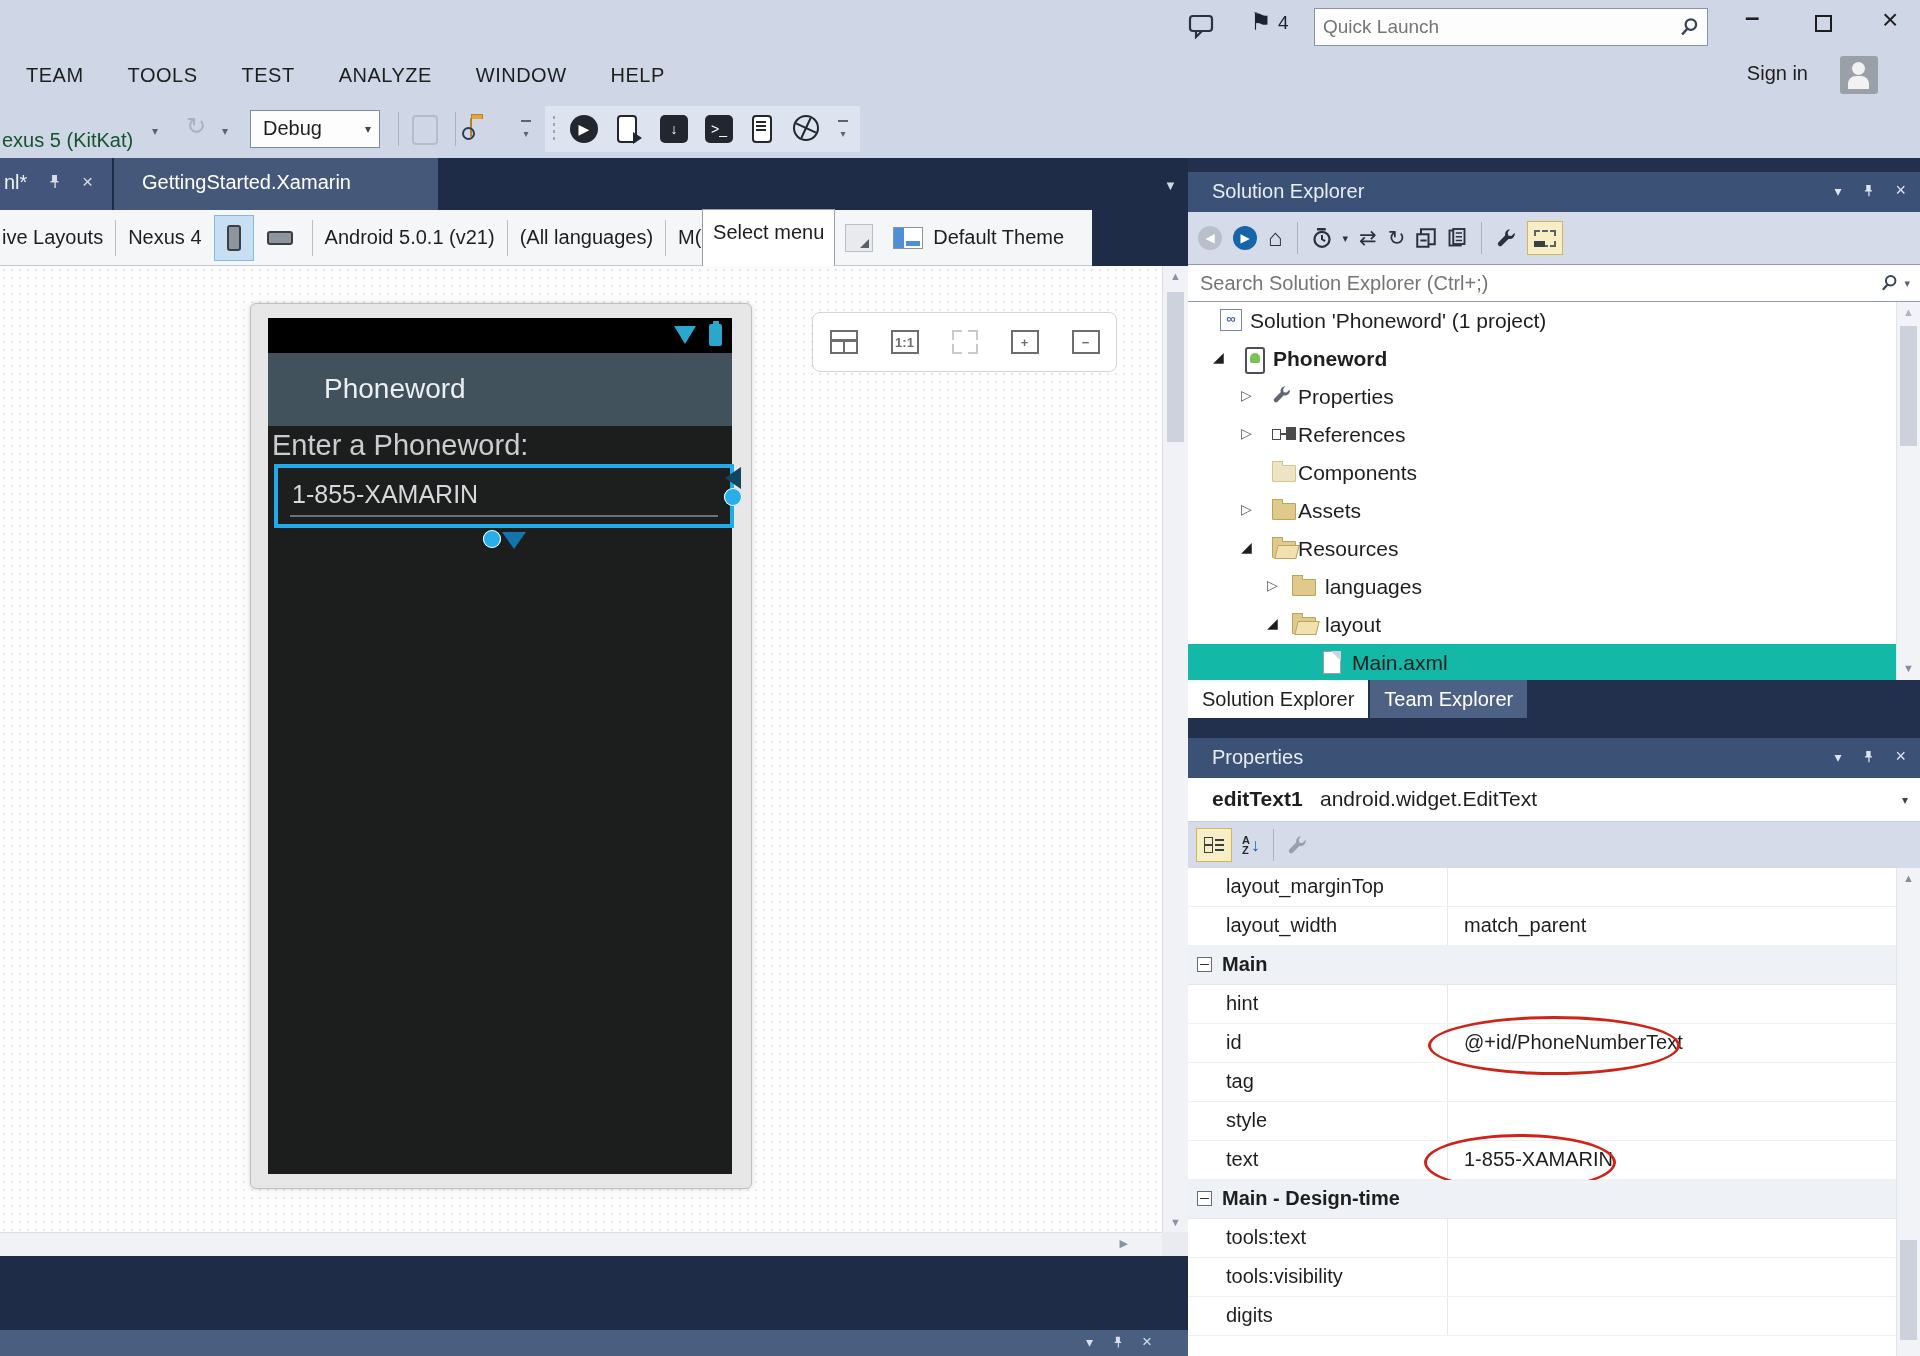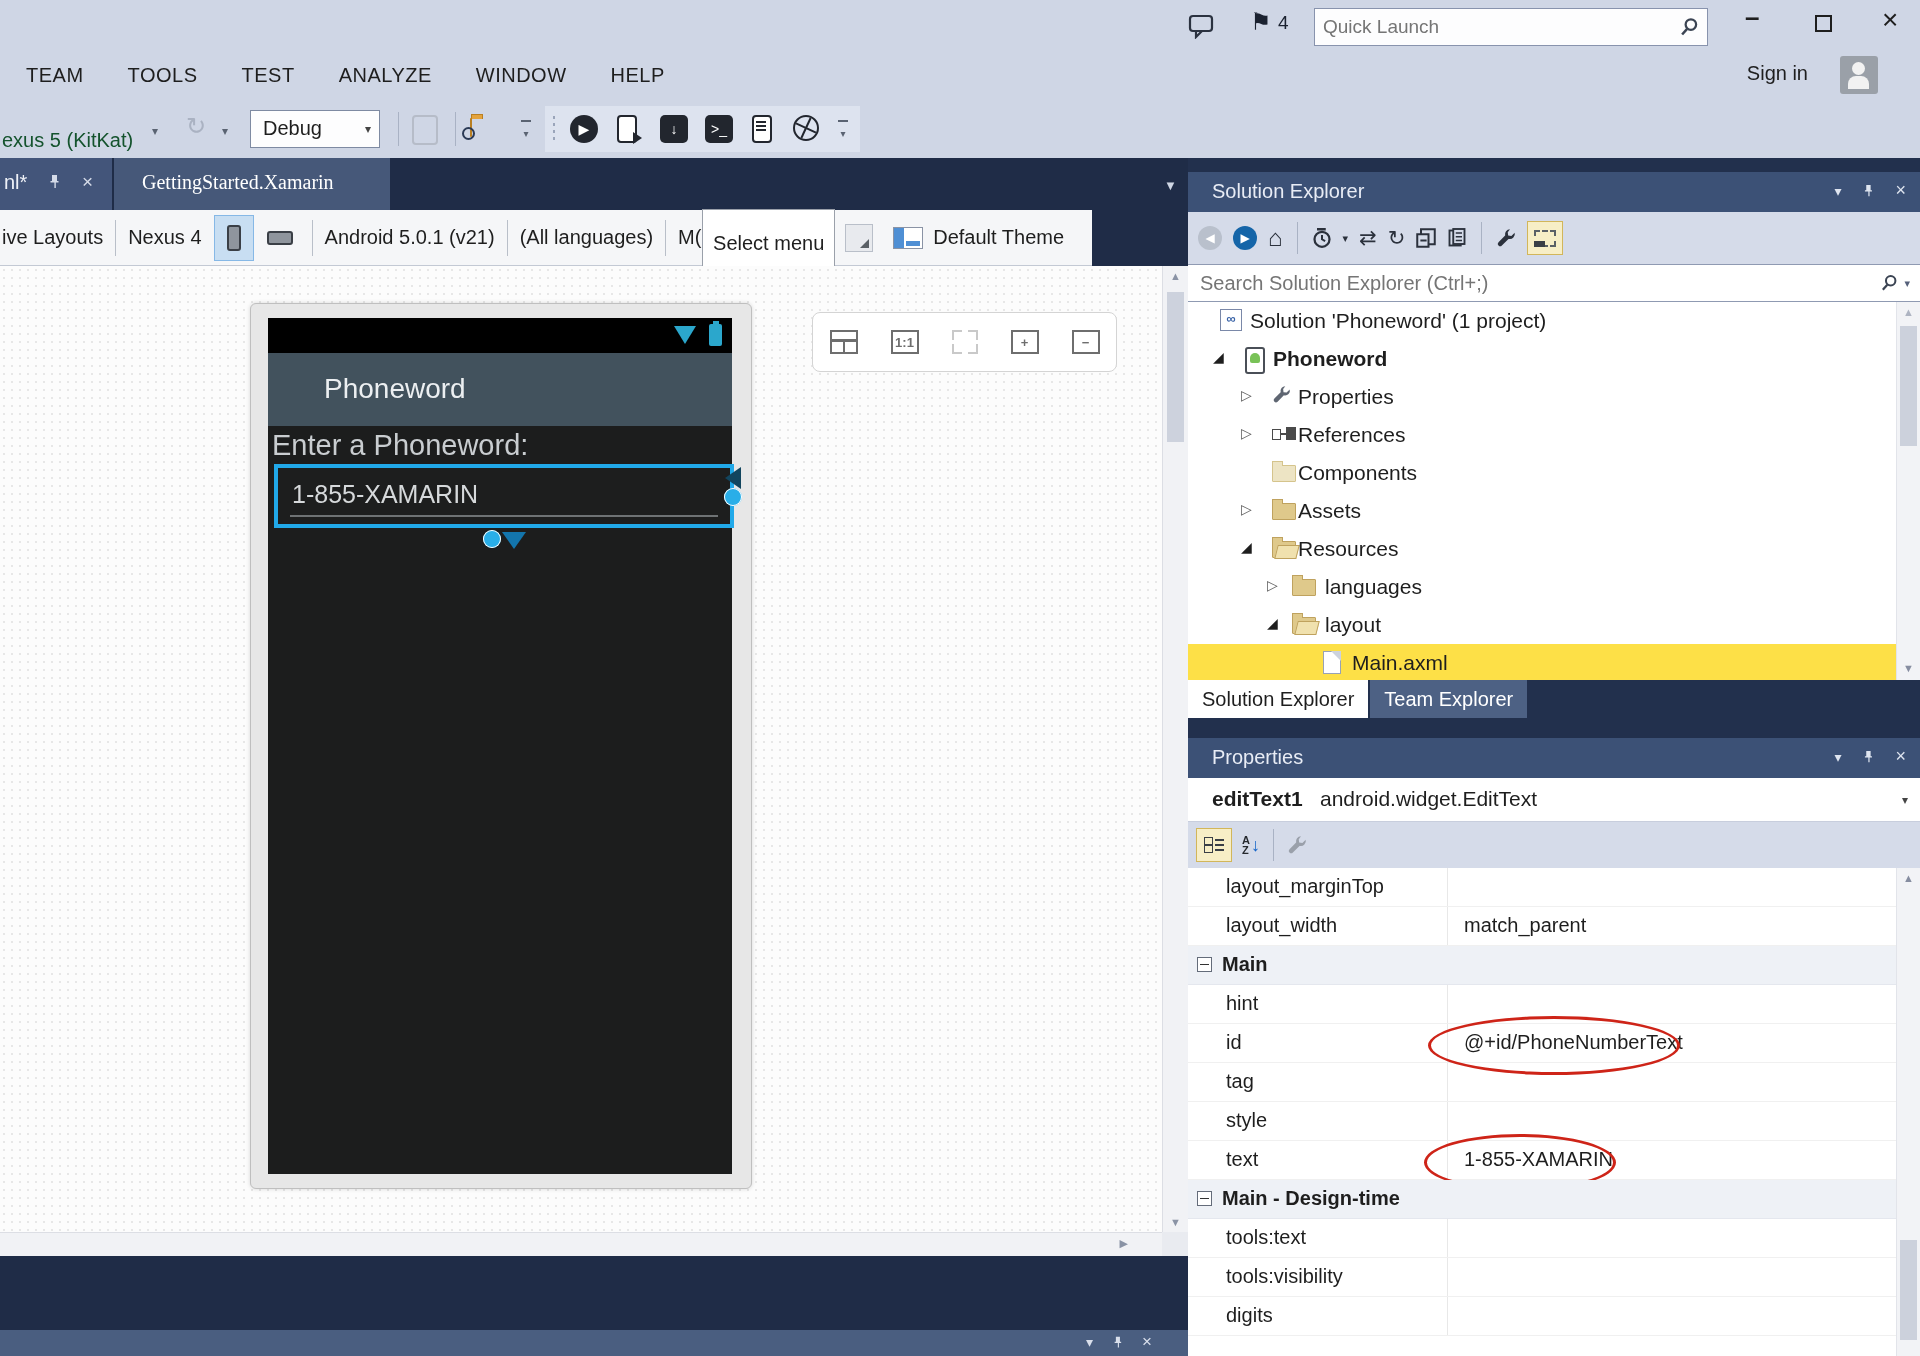--- a/index.html
+++ b/index.html
@@ -57,35 +57,35 @@
   .ovf:before{content:"";display:block;width:10px;height:2px;background:#5a6372;margin:0 auto 1px;}
   .ovf span{font-size:10px;color:#5a6372;line-height:6px;}
 
   
   .dock{position:absolute;left:0;top:158px;width:1920px;height:1198px;background:#1f2c47;}
 
   
   .tabstrip{position:absolute;left:0;top:158px;width:1920px;height:52px;background:#1f2c47;}
   .tab-partial{position:absolute;left:0;top:0;width:112px;height:52px;background:#43557a;color:#eef1f7;}
   .tab-partial .t{position:absolute;left:4px;top:13px;font-size:20px;}
-  .tab-active{position:absolute;left:114px;top:0;width:276px;height:52px;background:#465879;color:#fff;font-family:Liberation Serif, serif;}
+  .tab-active{position:absolute;left:114px;top:0;width:324px;height:52px;background:#465879;color:#fff;}
   .tab-active .t{position:absolute;left:28px;top:13px;font-size:20px;}
   .tab-x{font-size:19px;color:#d5dbe8;}
   .tab-ovf{position:absolute;left:1164px;top:20px;font-size:13px;color:#cfd6e4;}
 
   
   .dtb{position:absolute;left:0;top:210px;width:1092px;height:56px;background:#f5f6f8;border-bottom:1px solid #c3c9d4;
        display:flex;align-items:center;box-sizing:border-box;padding-left:2px;}
   .dtb .txt{font-size:20px;color:#1e1e1e;white-space:nowrap;}
   .dsep{width:1px;height:36px;background:#b9bfc9;margin:0 12px;}
   .devbox{width:38px;height:44px;display:flex;align-items:center;justify-content:center;border:1px solid transparent;}
   .devbox.sel{background:#c8def2;border-color:#86b8e6;}
   .dev-p{width:14px;height:26px;border:2.5px solid #3a3f46;border-radius:3px;background:#8f959d;box-sizing:border-box;}
   .dev-l{width:26px;height:14px;border:2.5px solid #3a3f46;border-radius:3px;background:#8f959d;box-sizing:border-box;}
-  .btn-combo{height:34px;border:1px solid #9aa0aa;background:#fff;display:flex;align-items:flex-end;padding:11px 10px;font-size:20px;}
+  .btn-combo{height:34px;border:1px solid #9aa0aa;background:#fff;display:flex;align-items:flex-start;padding:11px 10px;font-size:20px;}
   .split-btn{width:26px;height:26px;border:1px solid #b9bfc9;background:#e8eaee;position:relative;}
   .split-btn:after{content:"";position:absolute;right:3px;bottom:3px;border-left:9px solid transparent;border-bottom:9px solid #5a6066;}
   .theme-ic{width:28px;height:20px;border:1px solid #8a93a5;background:#fff;position:relative;}
   .theme-ic:before{content:"";position:absolute;left:0;top:0;bottom:0;width:10px;background:#4f8fd4;}
   .theme-ic:after{content:"";position:absolute;left:12px;right:2px;bottom:2px;height:5px;background:#4f8fd4;}
 
   
   .canvas{position:absolute;left:0;top:266px;width:1162px;height:966px;background:#fcfcfc;overflow:hidden;
           background-image:radial-gradient(#e7e7e7 1px,transparent 1px);background-size:8px 8px;}
   .phone{position:absolute;left:250px;top:37px;width:500px;height:884px;background:#e7e7e7;
@@ -150,21 +150,21 @@
   .hl-box{width:34px;height:32px;background:#f7eec6;border:1px solid #d2b65a;display:flex;align-items:center;justify-content:center;}
   .ic-showall{width:18px;height:13px;border:2px dashed #5a6066;position:relative;}
   .ic-showall:after{content:"";position:absolute;left:-2px;bottom:-2px;width:11px;height:6px;background:#3a3f46;}
   .se-search{position:absolute;left:0;top:106px;width:100%;height:38px;background:#fff;border-top:1px solid #8f9ab2;border-bottom:1px solid #8f9ab2;box-sizing:border-box;display:flex;align-items:center;}
   .se-search input{flex:1;border:none;outline:none;background:transparent;font:20px "Liberation Sans",sans-serif;color:#707a8e;padding-left:12px;}
   .se-search .mag{margin-right:6px;}
   .se-search .dd{font-size:11px;color:#55607a;margin-right:10px;}
 
   .tree{position:absolute;left:0;top:144px;width:100%;height:378px;background:#fff;overflow:hidden;}
   .tree-row{position:relative;height:38px;}
-  .tree-row.sel{background:#fde047;}
+  .tree-row.sel{background:#14b8a6;}
   .exp{position:absolute;top:9px;font-size:14px;color:#5f5f5f;}
   .exp.open{color:#1e1e1e;}
   .tico{position:absolute;top:7px;}
   .tlabel{position:absolute;top:7px;font-size:21px;color:#1e1e1e;white-space:nowrap;}
   .tlabel.b{font-weight:bold;}
   .folder{width:22px;height:15px;background:#dfc98b;border:1px solid #bfa25e;border-radius:1px;position:relative;display:inline-block;margin-top:4px;}
   .folder:before{content:"";position:absolute;top:-5px;left:-1px;width:9px;height:4px;background:#dfc98b;border:1px solid #bfa25e;border-bottom:none;}
   .folder.open:after{content:"";position:absolute;left:3px;top:3px;width:20px;height:12px;background:#f0e1ae;border:1px solid #bfa25e;transform:skewX(-14deg);}
   .folder.pale{background:#ede4c4;border-color:#d5c48c;}
   .folder.pale:before{background:#ede4c4;border-color:#d5c48c;}

